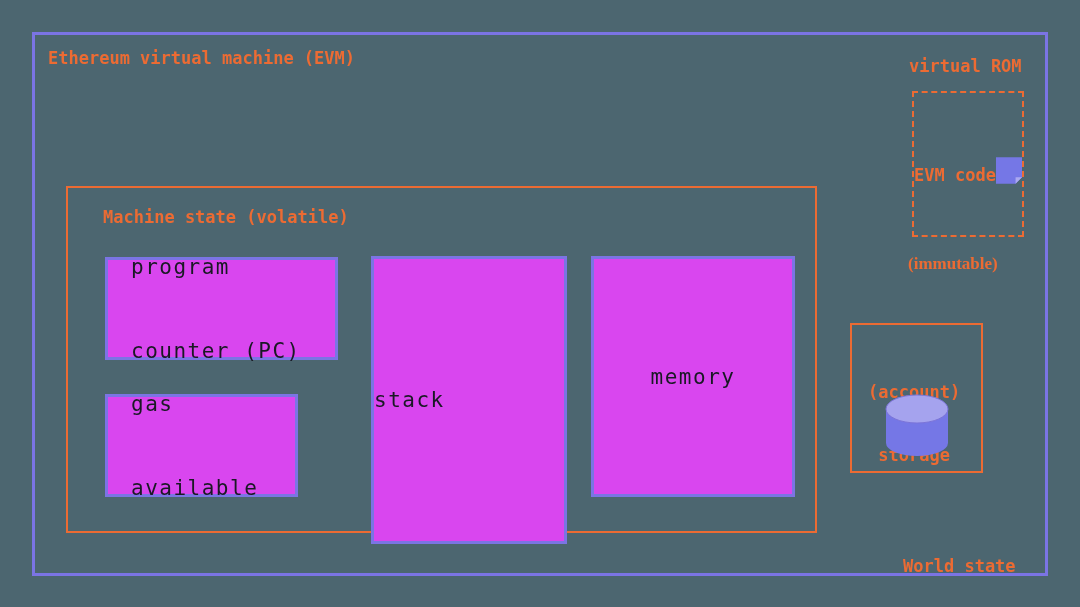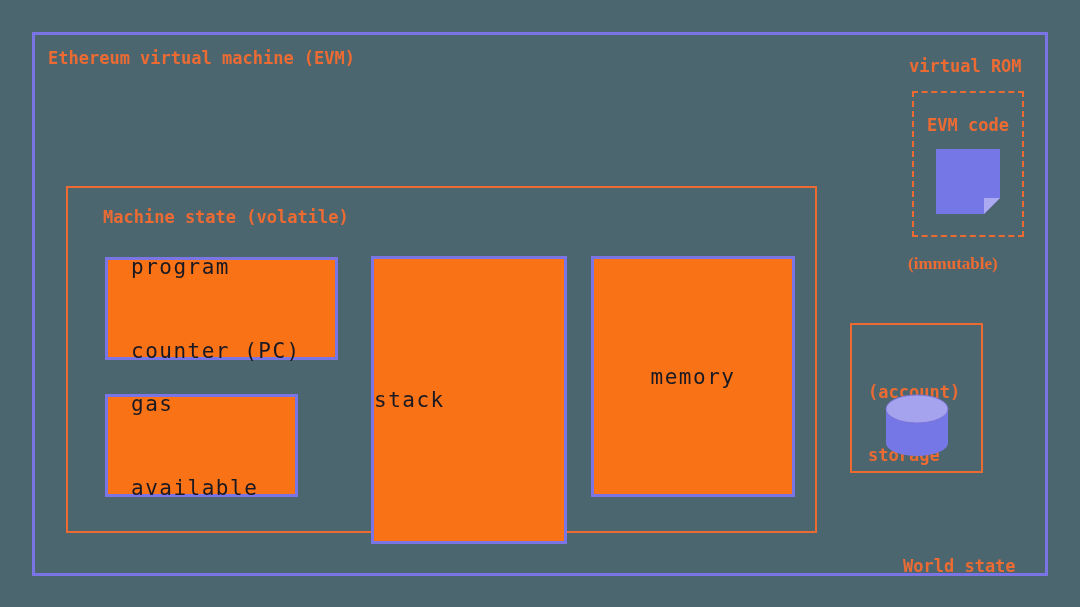--- a/index.html
+++ b/index.html
@@ -41,21 +41,21 @@
   #machine-state-box {
     left: 66px; top: 186px;
     width: 751px; height: 347px;
     border: 2px solid #EC6B33;
     box-sizing: border-box;
   }
   #machine-state-label { left: 103px; top: 207px; }
 
   
   .pbox {
-    background: #f97316;
+    background: #d946ef;
     border: 3px solid #7B74E4;
     box-sizing: border-box;
     display: flex;
     align-items: center;
     color: #191924;
     font-size: 21px;
     letter-spacing: 1.5px;
     line-height: 28px;
   }
   .pbox .lines { white-space: pre; }
@@ -65,35 +65,35 @@
   #memory-box { left: 591px; top: 256px; width: 204px; height: 241px; justify-content: center; }
 
   
   #vrom-label { left: 909px; top: 56px; }
   #vrom-dashed-box {
     left: 912px; top: 91px;
     width: 112px; height: 146px;
     border: 2px dashed #EC6B33;
     box-sizing: border-box;
     display: flex;
-    flex-direction: column;
+    flex-direction: row;
     align-items: center;
   }
   #evm-code-label { margin-top: 22px; }
   #doc-icon { margin-top: 13px; display: block; }
   #immutable-label { left: 908px; top: 253px; font-family: Liberation Serif, serif; }
 
   
   #account-box {
     left: 850px; top: 323px;
     width: 133px; height: 150px;
     border: 2px solid #EC6B33;
     box-sizing: border-box;
   }
-  #account-label { left: 16px; top: 15px; }
+  #account-label { left: 16px; top: 15px; text-align: center; }
   #cylinder-icon { position: absolute; left: 33px; top: 69px; }
 
   #world-state-label { left: 903px; top: 511px; line-height: 22px; }
 </style>
 </head>
 <body>
 
 <div id="canvas">
 
   <div id="evm-box" class="abs"></div>

